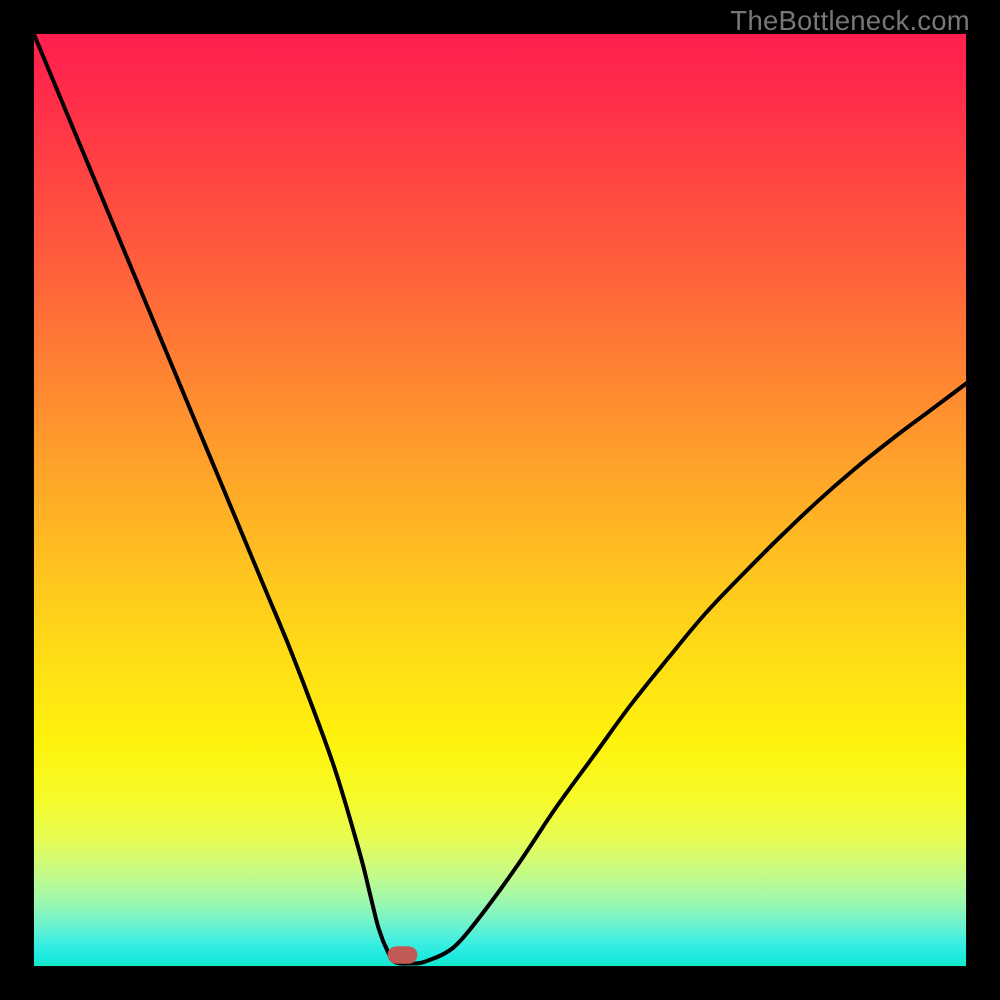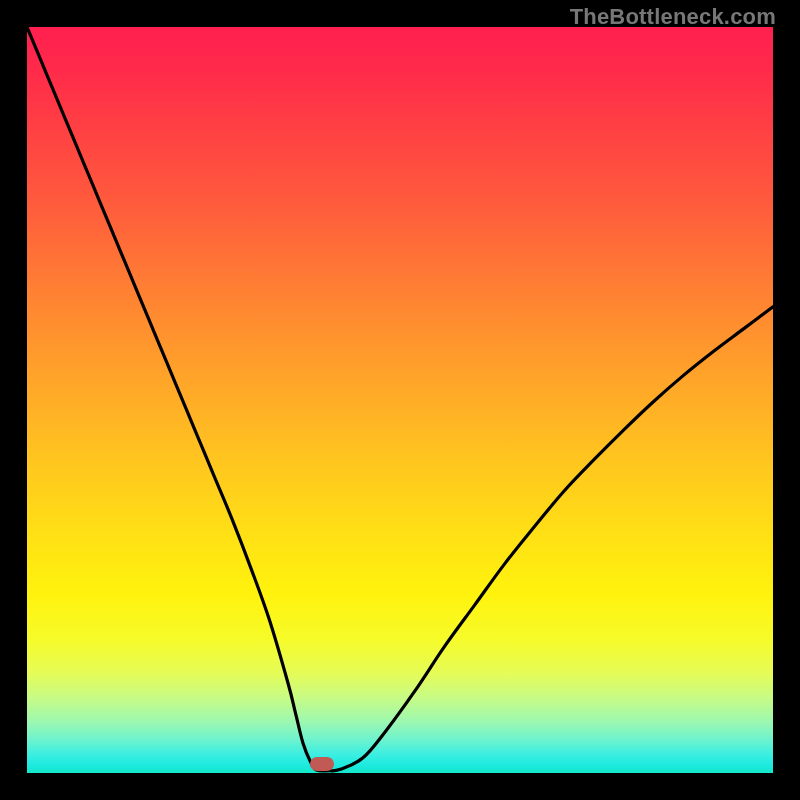--- a/index.html
+++ b/index.html
@@ -16,21 +16,21 @@
     height: 800px;
     background: #000;
     position: relative;
   }
   .watermark {
     position: absolute;
     top: 4px;
     right: 24px;
     color: #777;
     font-size: 22px;
-    font-weight: 700;
+    font-weight: 400;
     letter-spacing: 0.2px;
     z-index: 10;
   }
   .plot {
     position: absolute;
     left: 27px;
     top: 27px;
     width: 746px;
     height: 746px;
     overflow: hidden;

